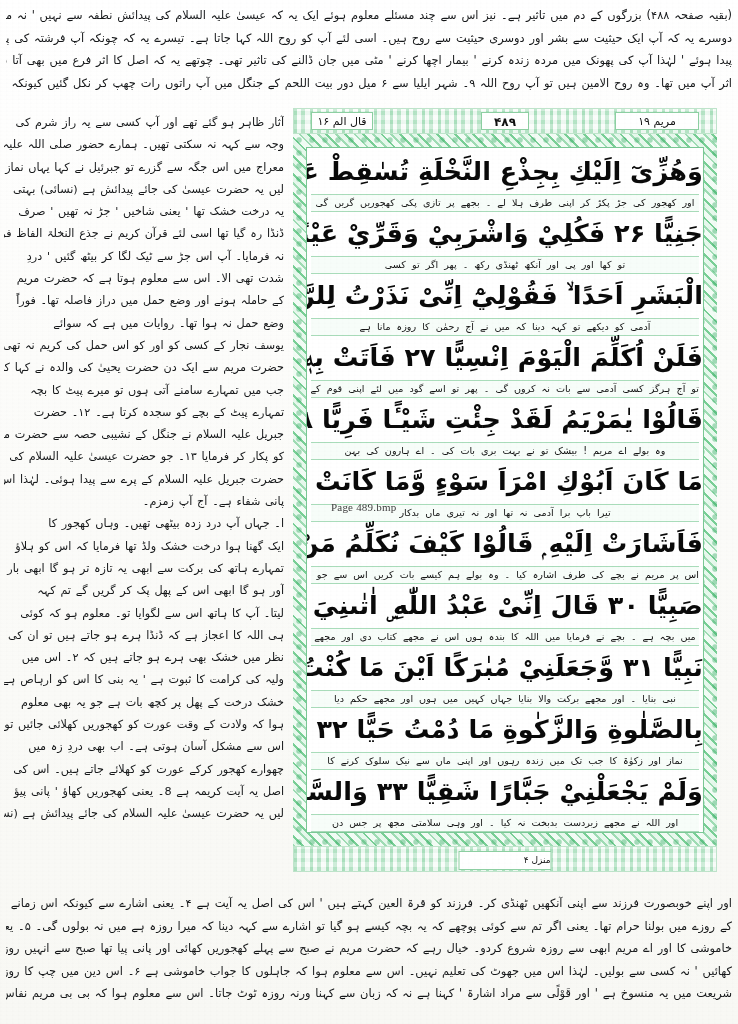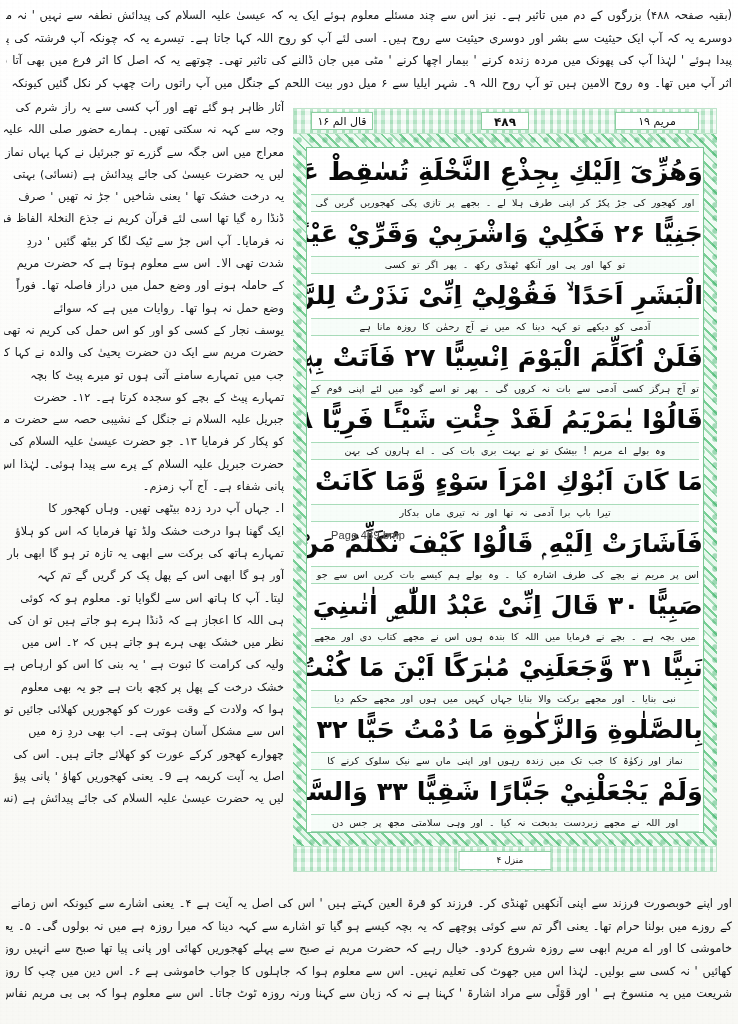--- a/index.html
+++ b/index.html
@@ -30,21 +30,21 @@
     direction:rtl;text-align:justify;
     color:#16181a;
     font-family:"DejaVu Sans","Liberation Sans",sans-serif;
     font-size:11.4px;
     line-height:22.5px;
     letter-spacing:.1px;
     word-spacing:1.2px;
     -webkit-font-smoothing:none;
   }
   #commentary-top{left:6px;top:4px;width:726px;height:104px;}
-  #commentary-left{left:4px;top:97px;width:280px;height:776px;font-size:11.2px;line-height:22.3px;}
+  #commentary-left{left:4px;top:112px;width:280px;height:776px;font-size:11.2px;line-height:22.3px;}
   #commentary-bottom{left:6px;top:892px;width:726px;height:128px;}
 
   .commentary span.ln{display:block;white-space:nowrap;overflow:hidden;}
   #commentary-left span.ln{font-size:11.2px;}
 
   
   #quran-panel{
     position:absolute;
     left:293px;top:108px;width:424px;height:764px;
     background:#f4fbf6;
@@ -159,27 +159,27 @@
         rgba(80,190,120,.22) 7px, rgba(80,190,120,.22) 11px,
         rgba(255,255,255,.6) 11px, rgba(255,255,255,.6) 16px),
       repeating-linear-gradient(0deg,
         rgba(120,205,150,.22) 0px, rgba(120,205,150,.22) 4px,
         rgba(255,255,255,.4) 4px, rgba(255,255,255,.4) 9px);
   }
   #manzil-box{
     position:absolute;left:50%;top:4px;transform:translateX(-50%);
     background:#fff;border:1px solid #8dcfa2;
     height:17px;line-height:17px;width:54px;
-    font-size:9px;text-align:left;direction:rtl;color:#111;padding-left:37px;
+    font-size:9px;text-align:right;direction:rtl;color:#111;padding-left:37px;
   }
 
   
   #file-watermark{
-    position:absolute;left:331px;top:529px;
-    font-family:Liberation Sans, sans-serif;
+    position:absolute;left:331px;top:501px;
+    font-family:Liberation Serif, serif;
     font-size:11px;color:#3b3b3b;
     letter-spacing:.2px;
     text-shadow:0 0 1px rgba(255,255,255,.9);
     z-index:40;
   }
 </style>
 </head>
 <body>
 
 <div id="page">
@@ -215,21 +215,21 @@
     <span class="ln">تمہارے ہاتھ کی برکت سے ابھی یہ تازہ تر ہو گا ابھی بار</span>
     <span class="ln">آور ہو گا ابھی اس کے پھل پک کر گریں گے تم کہہ</span>
     <span class="ln">لیتا۔ آپ کا ہاتھ اس سے لگوایا تو۔ معلوم ہو کہ کوئی</span>
     <span class="ln">ہی اللہ کا اعجاز ہے کہ ڈنڈا ہرے ہو جاتے ہیں تو ان کی</span>
     <span class="ln">نظر میں خشک بھی ہرے ہو جاتے ہیں کہ ۲۔ اس میں</span>
     <span class="ln">ولیہ کی کرامت کا ثبوت ہے ' یہ بنی کا اس کو ارہاص ہے کہ یہ</span>
     <span class="ln">خشک درخت کے پھل پر کچھ بات ہے جو یہ بھی معلوم</span>
     <span class="ln">ہوا کہ ولادت کے وقت عورت کو کھجوریں کھلائی جائیں تو</span>
     <span class="ln">اس سے مشکل آسان ہوتی ہے۔ اب بھی دردِ زہ میں</span>
     <span class="ln">چھوارے کھجور کرکے عورت کو کھلائے جاتے ہیں۔ اس کی</span>
-    <span class="ln">اصل یہ آیت کریمہ ہے 9۔ یعنی کھجوریں کھاؤ ' پانی پیؤ</span>
+    <span class="ln">اصل یہ آیت کریمہ ہے 8۔ یعنی کھجوریں کھاؤ ' پانی پیؤ</span>
     <span class="ln">لیں یہ حضرت عیسیٰ علیہ السلام کی جائے پیدائش ہے (نسائی) ۱۰۔</span>
   </div>
 
   <div id="quran-panel">
 
     <div id="panel-header">
       <div class="hdr-box" id="hdr-surah">مریم ۱۹</div>
       <div class="hdr-box" id="hdr-page">۴۸۹</div>
       <div class="hdr-box" id="hdr-para">قال الم ۱۶</div>
     </div>

